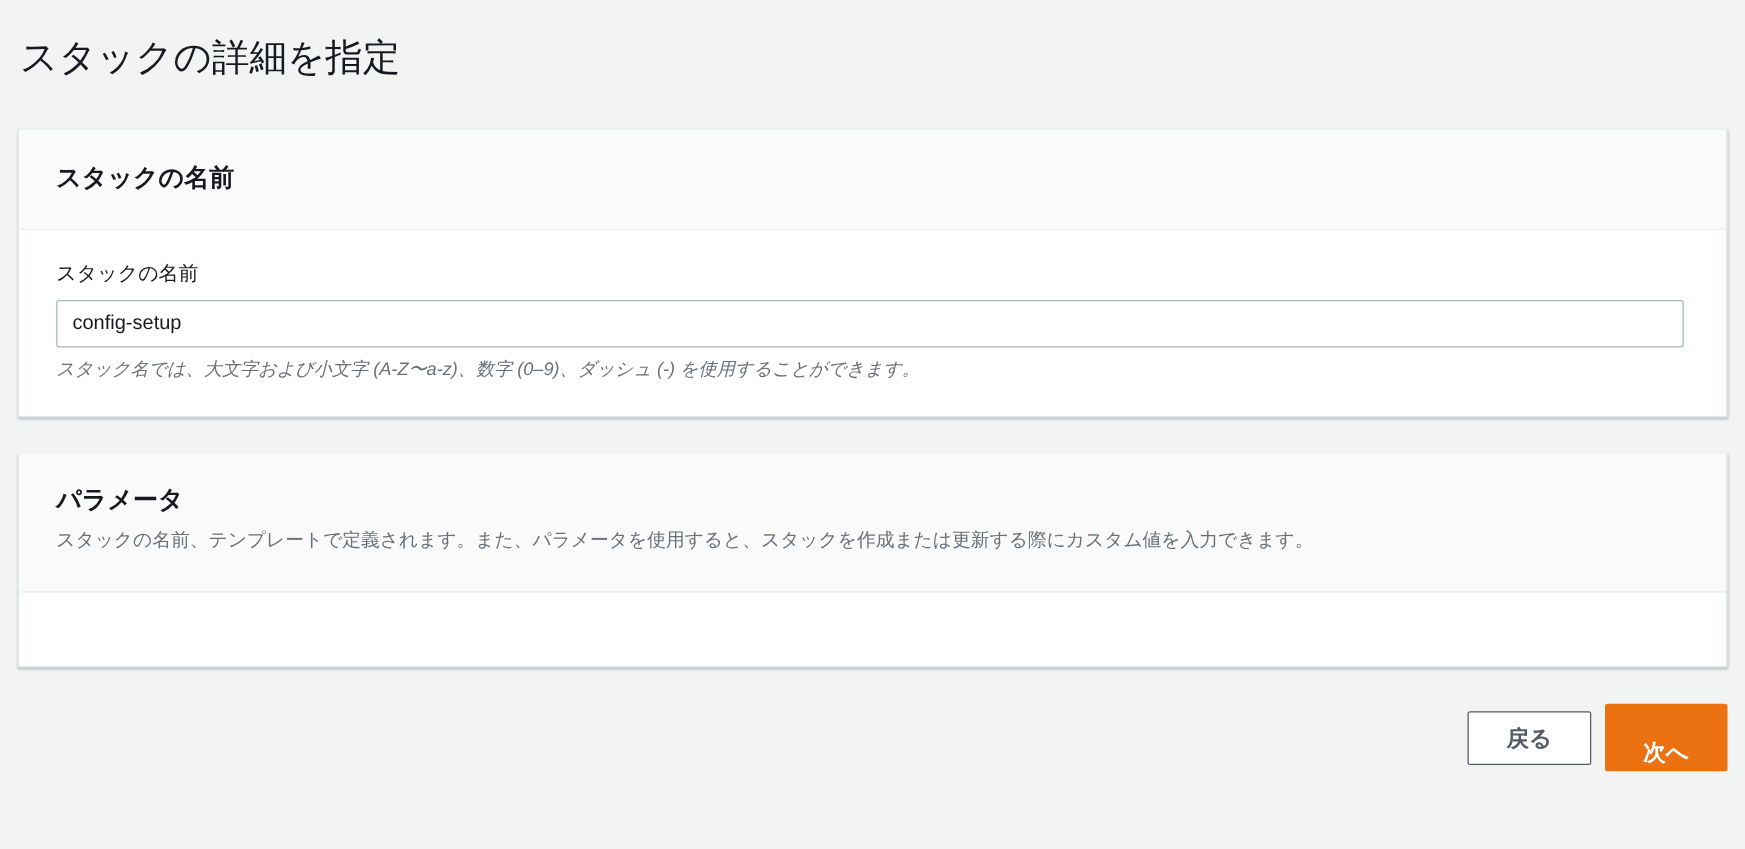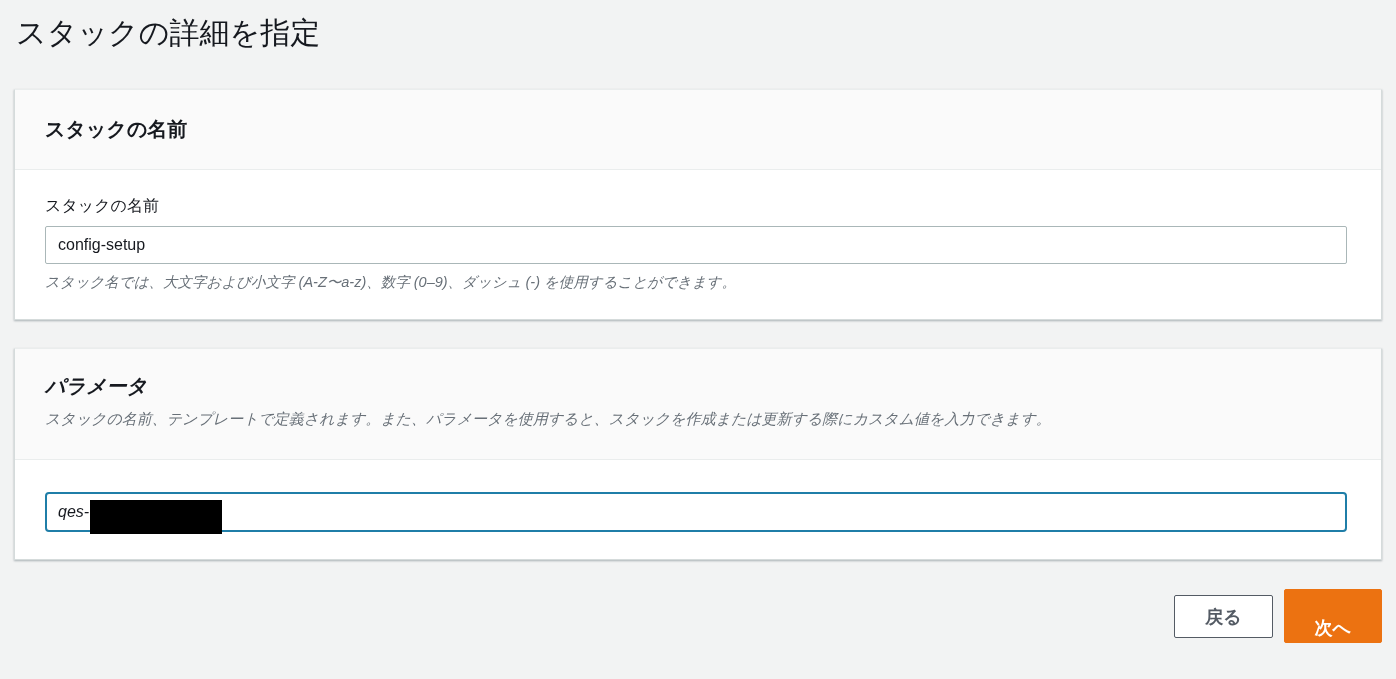--- a/index.html
+++ b/index.html
@@ -12,35 +12,35 @@
   }
   .page {
     width: 1396px;
     height: 679px;
     padding: 0 14px;
     position: relative;
     overflow: hidden;
   }
   h1.page-title {
     margin: 0;
-    padding: 14px 2px 0 2px;
+    padding: 28px 2px 0 2px;
     font-size: 30px;
     font-weight: 400;
     line-height: 38px;
     color: #16191f;
   }
   .card {
     background: #ffffff;
     border: 1px solid #d5dbdb;
     border-top-color: #eaeded;
     box-shadow: 0 1px 2px 0 rgba(0,28,36,0.3);
     margin-top: 0;
   }
   .card-1 { margin-top: 37px; }
-  .card-2 { margin-top: 28px; font-style: italic; }
+  .card-2 { margin-top: 28px; }
   .card-header {
     background: #fafafa;
     border-bottom: 1px solid #eaeded;
     padding: 26px 30px 27px 30px;
   }
   .card-2 .card-header { padding: 24px 30px 30px 30px; }
   .card-header h2 {
     margin: 0;
     font-size: 20px;
     font-weight: 700;
@@ -163,24 +163,20 @@
       <p class="hint">スタック名では、大文字および小文字 (A-Z〜a-z)、数字 (0–9)、ダッシュ (-) を使用することができます。</p>
     </div>
   </section>
 
   <section class="card card-2">
     <div class="card-header">
       <h2>パラメータ</h2>
       <p class="section-desc">スタックの名前、テンプレートで定義されます。また、パラメータを使用すると、スタックを作成または更新する際にカスタム値を入力できます。</p>
     </div>
     <div class="card-body">
-      <div class="input-focused">
-        <span>qes-</span>
-        <span class="redaction"></span>
-      </div>
     </div>
   </section>
 
   <div class="footer">
     <button class="btn-normal">戻る</button>
     <button class="btn-primary">次へ</button>
   </div>
 
 </div>
 

